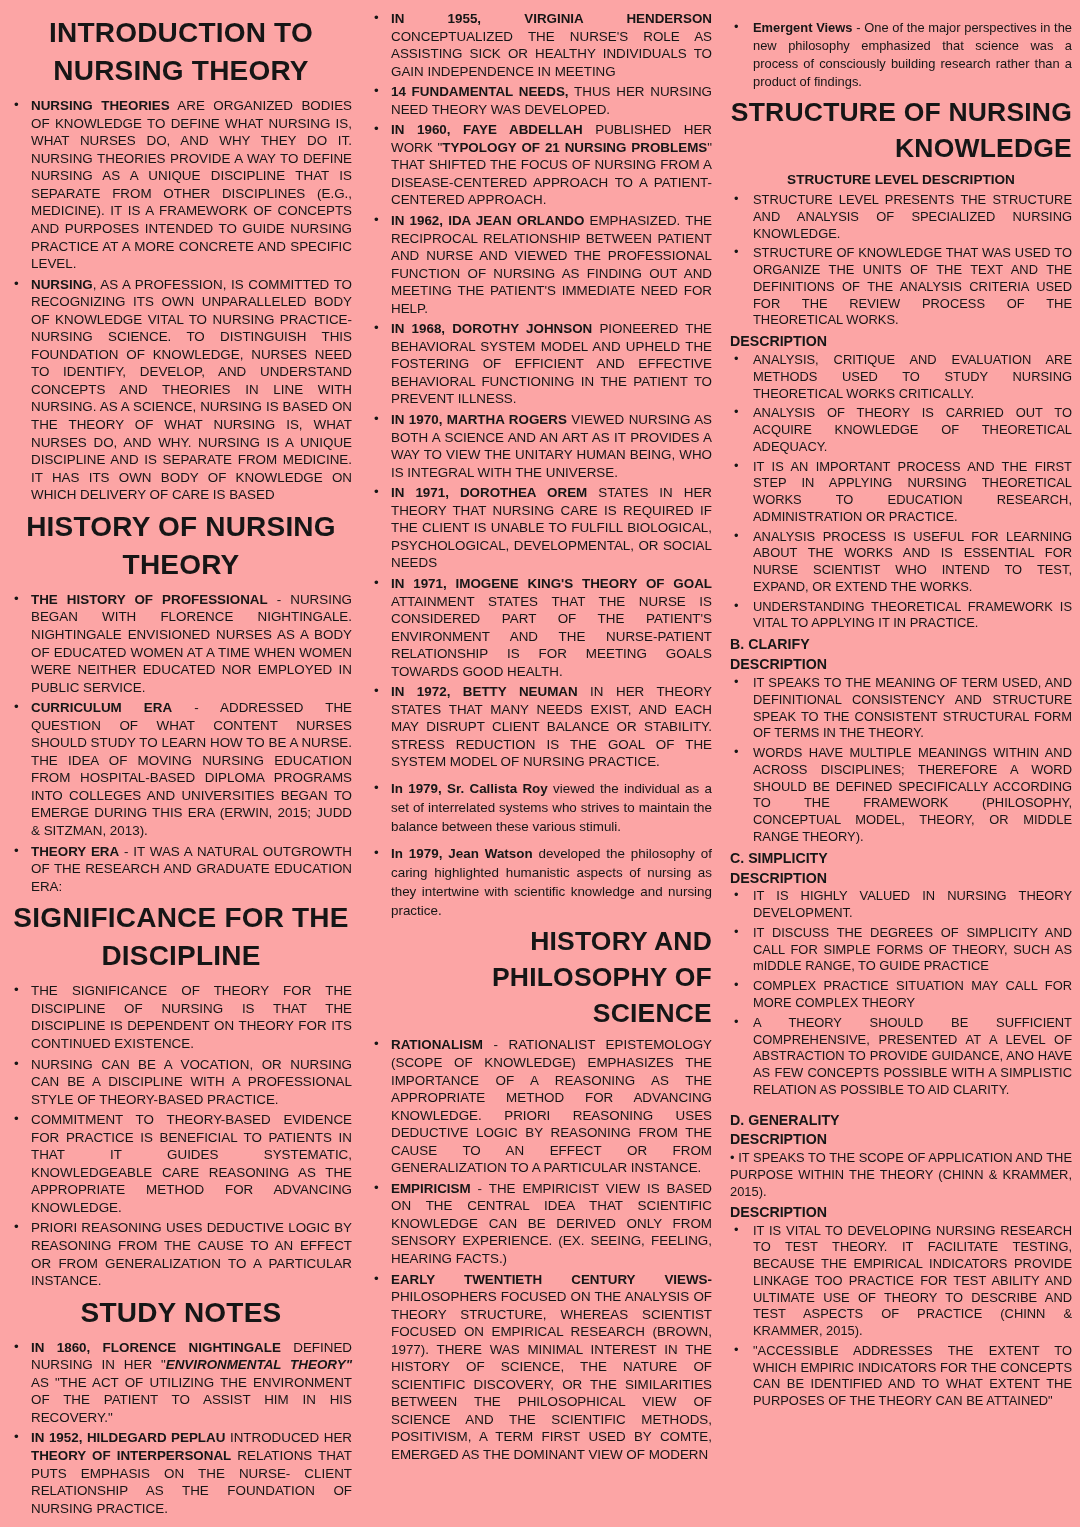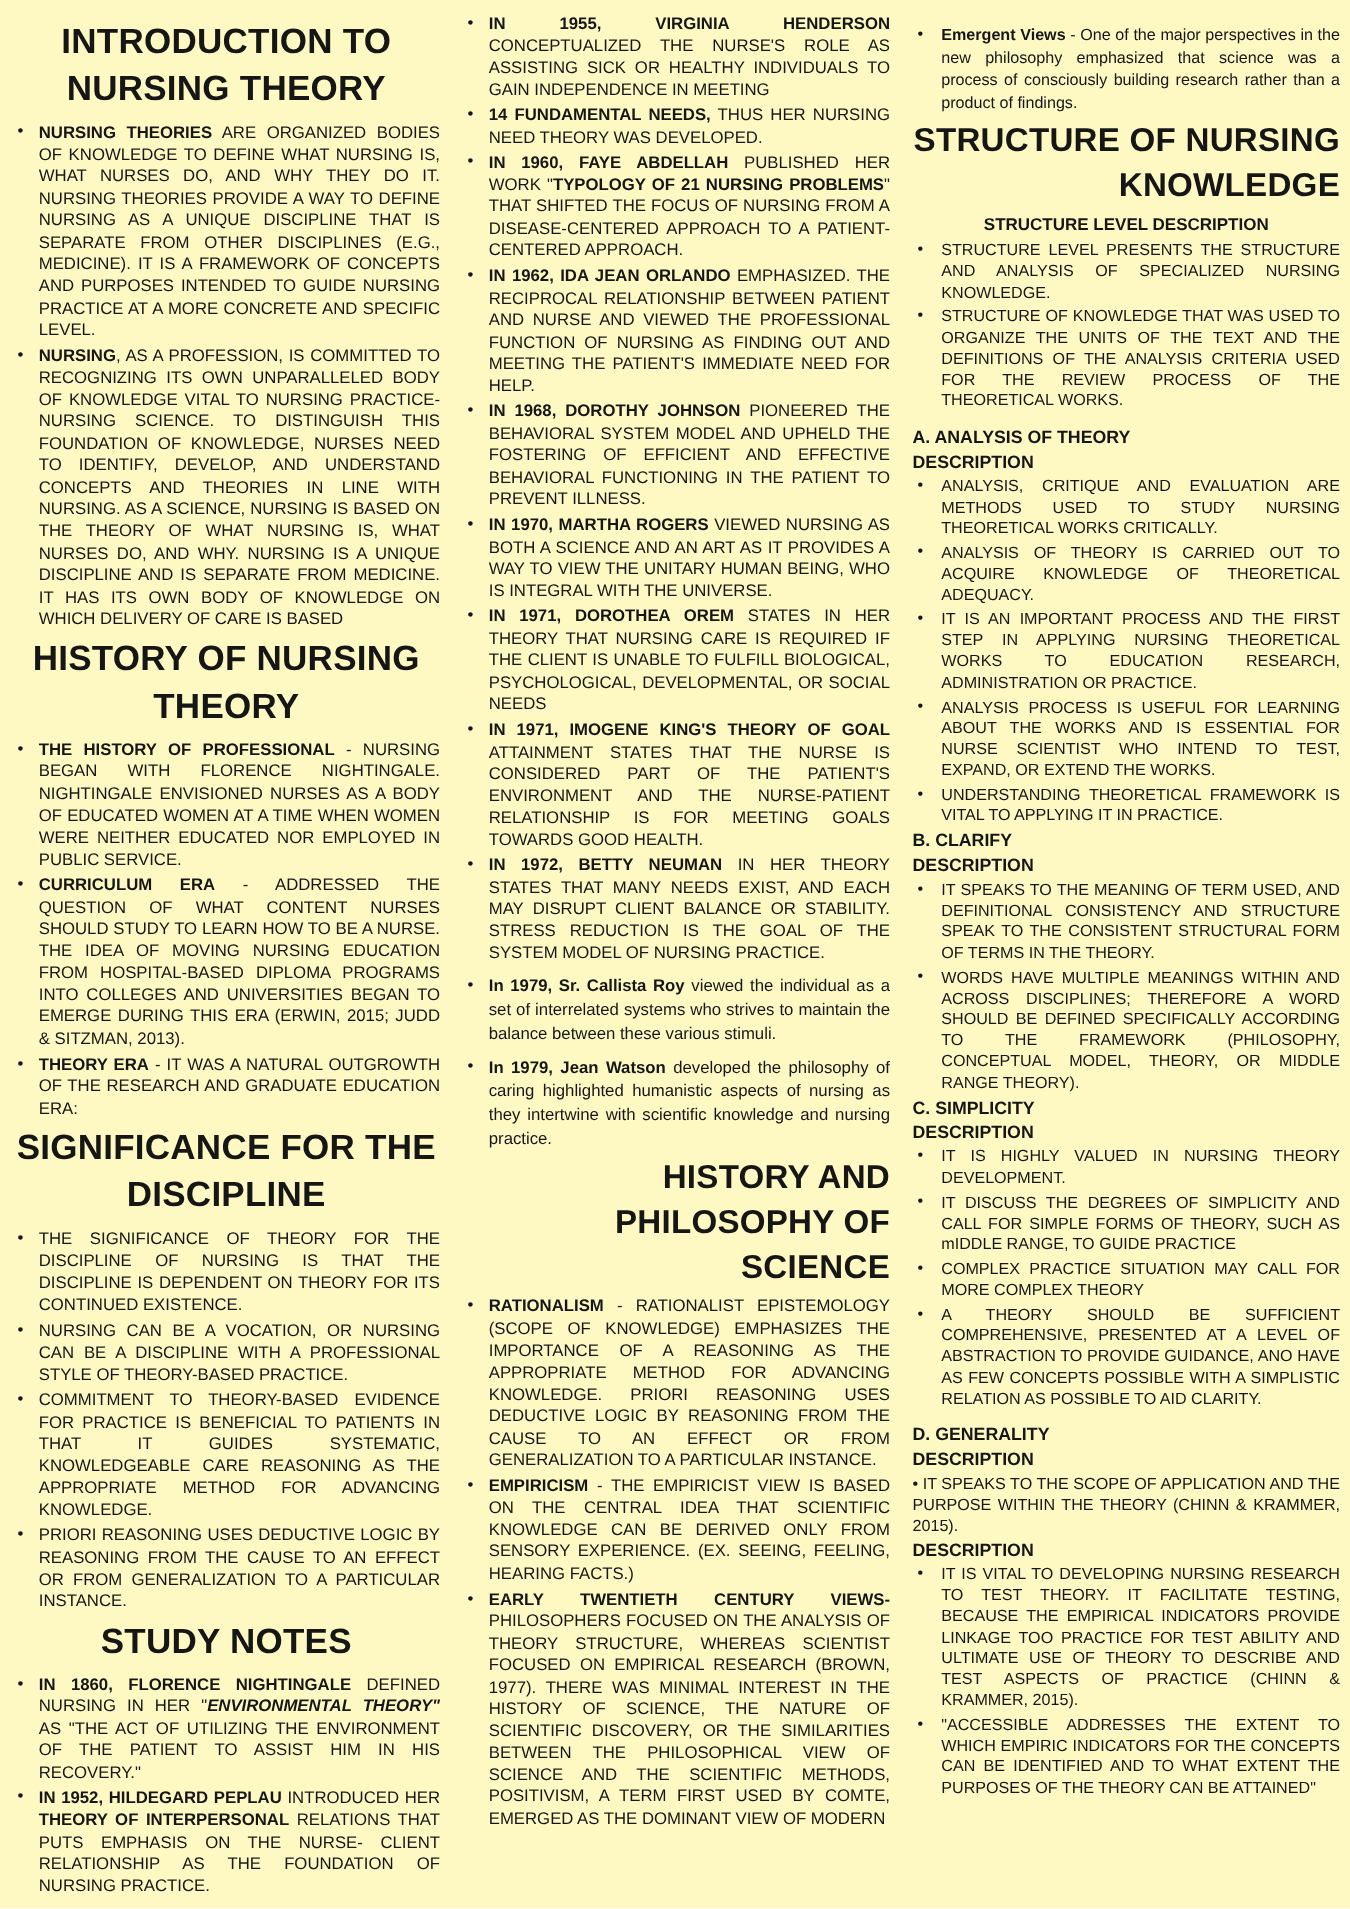--- a/index.html
+++ b/index.html
@@ -1,17 +1,17 @@
 <!DOCTYPE html>
 <html><head>
 <meta charset="utf-8">
 <style>
   html, body { margin:0; padding:0; background:#ffffff; }
   .page {
-    width:1080px; height:1527px; background:#fef9c3; color:#161616;
+    width:1080px; height:1527px; background:#fca5a5; color:#161616;
     font-family:"Liberation Sans", sans-serif;
     padding:10px 8px 6px 10px; box-sizing:border-box;
     display:grid; grid-template-columns:1fr 1fr 1fr; gap:0 18px;
     overflow:hidden;
   }
   .column { text-align:justify; font-size:13.4px; line-height:1.31; }
   .col-2 { font-size:13.4px; }
   .col-3 { font-size:12.9px; line-height:1.3; }
   .h1 { font-weight:700; font-size:28px; line-height:1.36; text-align:center; margin:4px 0 7px 0; letter-spacing:.2px; }
   .col-2 .h1, .col-3 .h1 { font-size:26.5px; margin:2px 0 5px 0;text-align:right; }
@@ -78,21 +78,20 @@
   <div class="column col-3">
       <ul class="bullets">
         <li class="bullet-item alt"><span class="marker">•</span><span style="font-weight: 700;">Emergent Views</span><span> - One of the major perspectives in the new philosophy emphasized that science was a process of consciously building research rather than a product of findings.</span></li>
       </ul>
       <div class="h1">STRUCTURE OF NURSING KNOWLEDGE</div>
       <div class="h2">STRUCTURE LEVEL DESCRIPTION</div>
       <ul class="bullets">
         <li class="bullet-item"><span class="marker">•</span><span>STRUCTURE LEVEL PRESENTS THE STRUCTURE AND ANALYSIS OF SPECIALIZED NURSING KNOWLEDGE.</span></li>
         <li class="bullet-item"><span class="marker">•</span><span>STRUCTURE OF KNOWLEDGE THAT WAS USED TO ORGANIZE THE UNITS OF THE TEXT AND THE DEFINITIONS OF THE ANALYSIS CRITERIA USED FOR THE REVIEW PROCESS OF THE THEORETICAL WORKS.</span></li>
       </ul>
-      <div class="h3 mt">A. ANALYSIS OF THEORY</div>
       <div class="h3">DESCRIPTION</div>
       <ul class="bullets">
         <li class="bullet-item"><span class="marker">•</span><span>ANALYSIS, CRITIQUE AND EVALUATION ARE METHODS USED TO STUDY NURSING THEORETICAL WORKS CRITICALLY.</span></li>
         <li class="bullet-item"><span class="marker">•</span><span>ANALYSIS OF THEORY IS CARRIED OUT TO ACQUIRE KNOWLEDGE OF THEORETICAL ADEQUACY.</span></li>
         <li class="bullet-item"><span class="marker">•</span><span>IT IS AN IMPORTANT PROCESS AND THE FIRST STEP IN APPLYING NURSING THEORETICAL WORKS TO EDUCATION RESEARCH, ADMINISTRATION OR PRACTICE.</span></li>
         <li class="bullet-item"><span class="marker">•</span><span>ANALYSIS PROCESS IS USEFUL FOR LEARNING ABOUT THE WORKS AND IS ESSENTIAL FOR NURSE SCIENTIST WHO INTEND TO TEST, EXPAND, OR EXTEND THE WORKS.</span></li>
         <li class="bullet-item"><span class="marker">•</span><span>UNDERSTANDING THEORETICAL FRAMEWORK IS VITAL TO APPLYING IT IN PRACTICE.</span></li>
       </ul>
       <div class="h3">B. CLARIFY</div>
       <div class="h3">DESCRIPTION</div>

